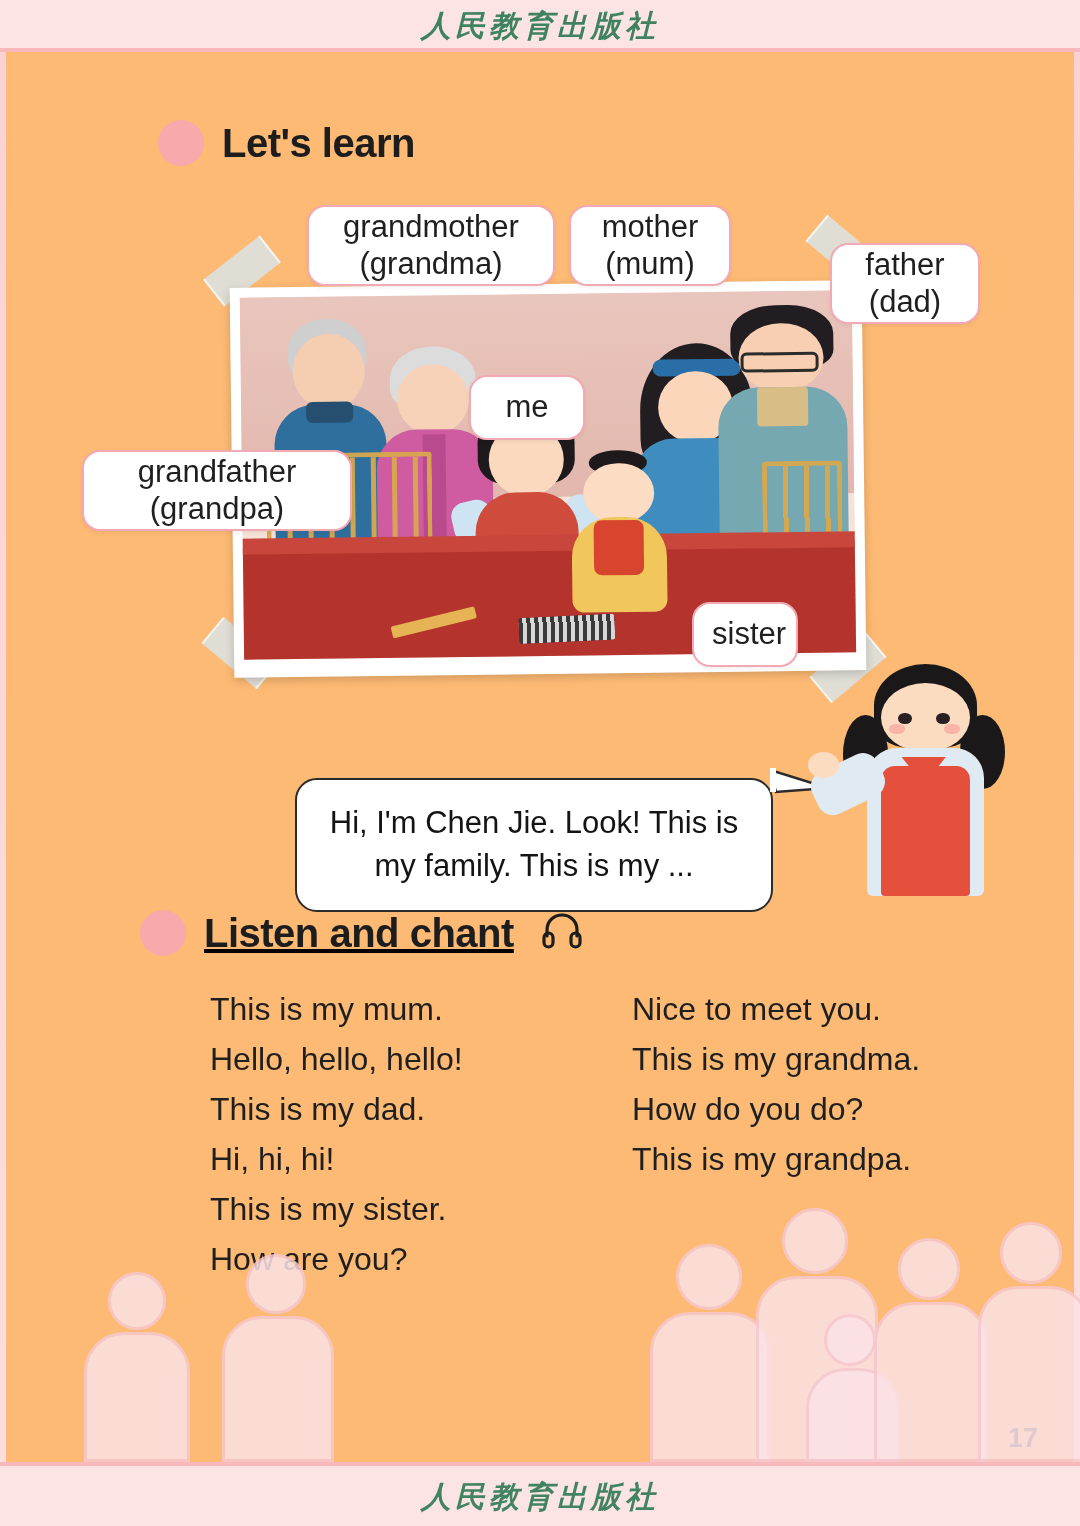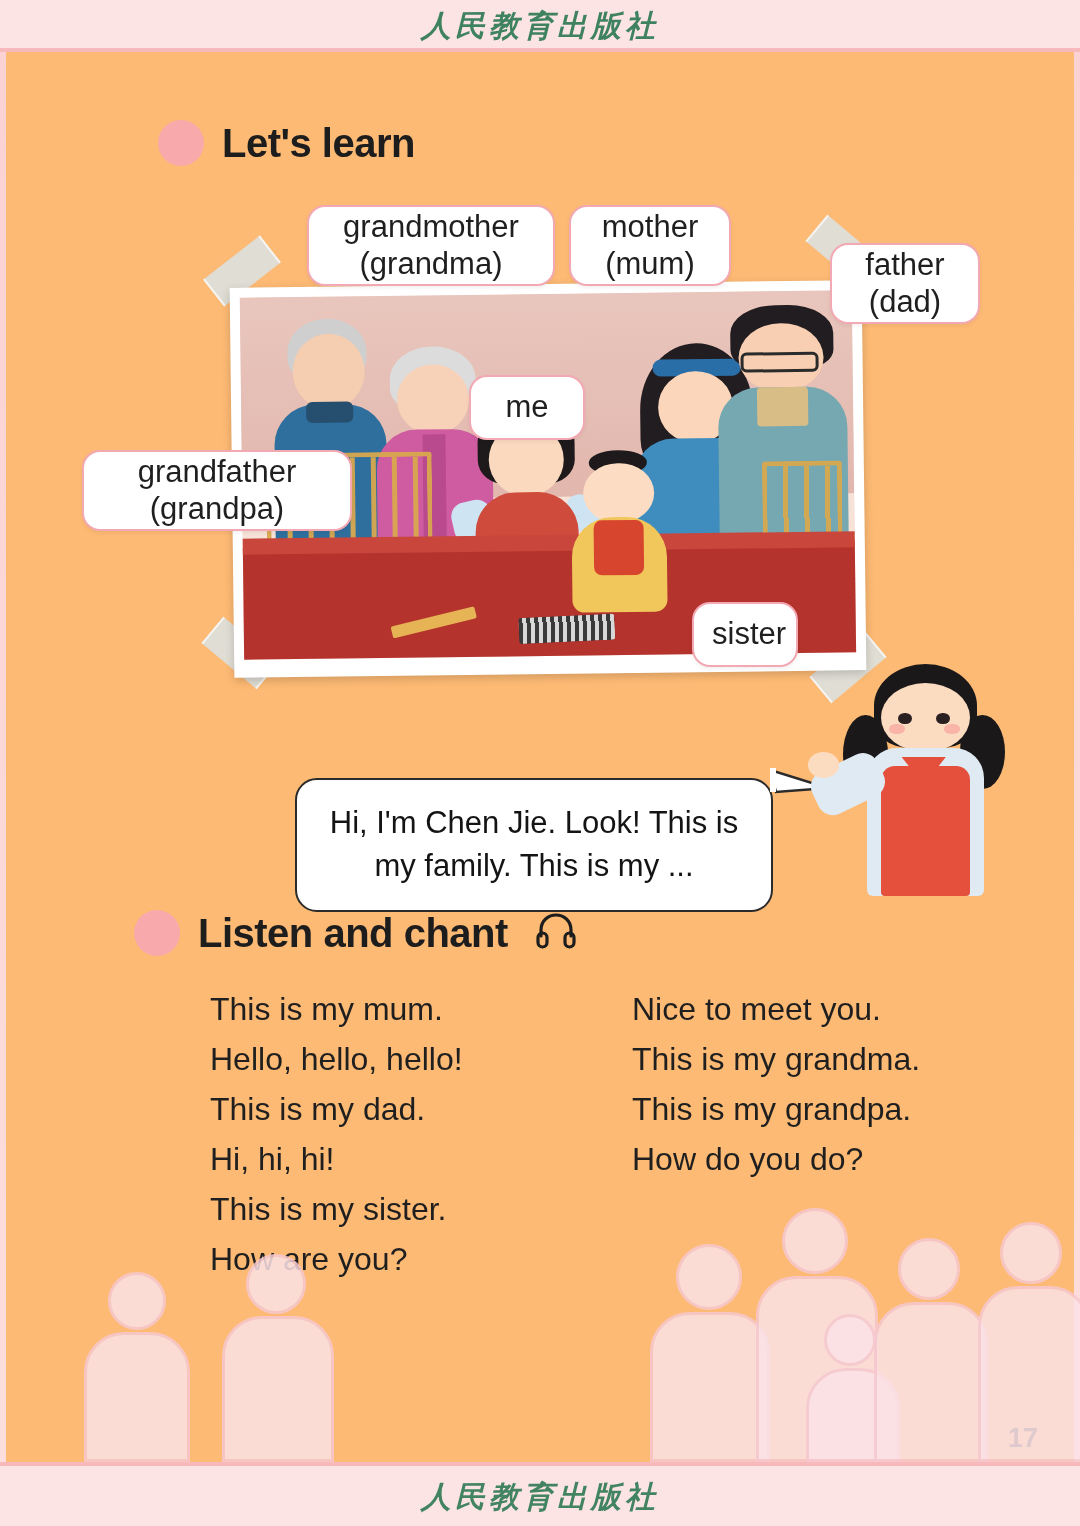--- a/index.html
+++ b/index.html
@@ -102,21 +102,21 @@
     flex: 0 0 auto;
   }
   .section-title {
     font-size: 40px;
     font-weight: bold;
     color: #1d1d1d;
     letter-spacing: -.5px;
     white-space: nowrap;
   }
   #lets-learn { left: 158px; top: 120px; }
-  #listen-chant { left: 134px; top: 910px; }
+  #listen-chant { left: 140px; top: 910px; text-decoration: underline; }
   .headphone {
     margin-left: 10px;
     display: inline-block;
     vertical-align: -4px;
   }
 
   
   .photo-frame {
     position: absolute;
     left: 232px;
@@ -499,22 +499,22 @@
       <div class="line">This is my mum.</div>
       <div class="line">Hello, hello, hello!</div>
       <div class="line">This is my dad.</div>
       <div class="line">Hi, hi, hi!</div>
       <div class="line">This is my sister.</div>
       <div class="line">How are you?</div>
     </div>
     <div class="col">
       <div class="line">Nice to meet you.</div>
       <div class="line">This is my grandma.</div>
+      <div class="line">How do you do?</div>
       <div class="line">This is my grandpa.</div>
-      <div class="line">How do you do?</div>
     </div>
   </div>
 
   <div class="silhouettes">
     <div class="sil head" style="left:108px; bottom:132px; width:58px; height:58px;"></div>
     <div class="sil torso" style="left:84px; bottom:0; width:106px; height:130px;"></div>
     <div class="sil head" style="left:246px; bottom:148px; width:60px; height:60px;"></div>
     <div class="sil torso" style="left:222px; bottom:0; width:112px; height:146px;"></div>
 
     <div class="sil head" style="left:676px; bottom:152px; width:66px; height:66px;"></div>

